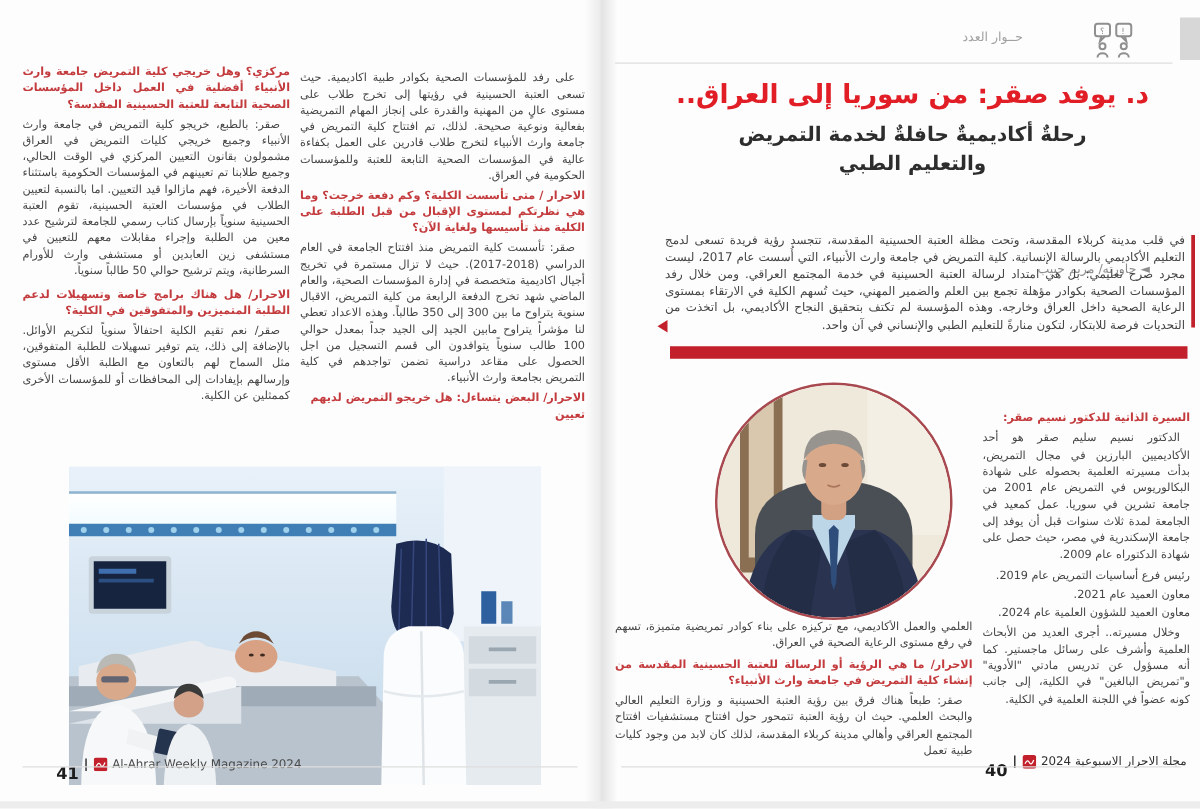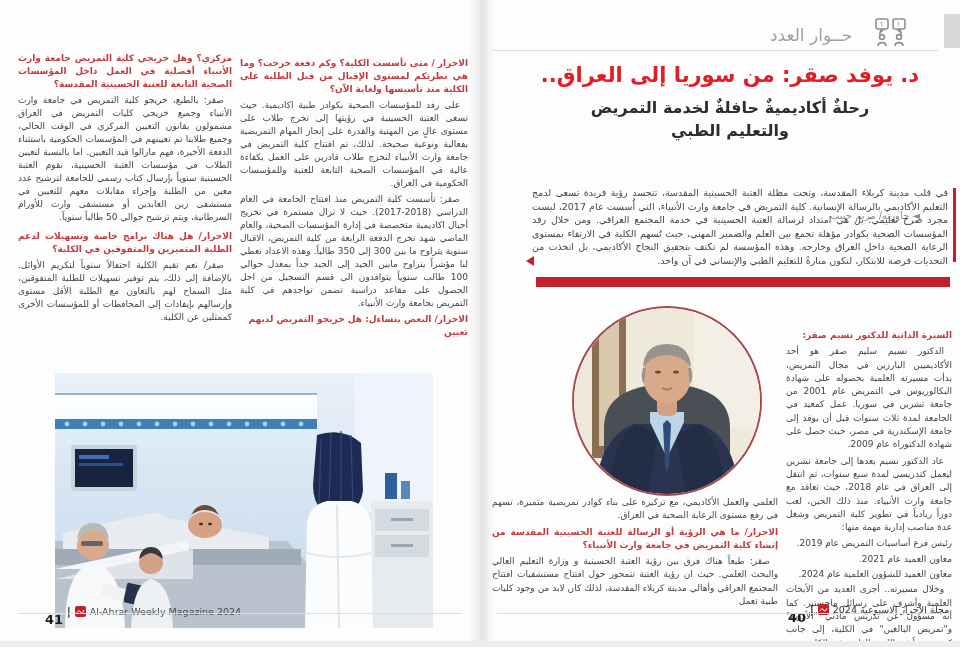--- a/index.html
+++ b/index.html
@@ -11,21 +11,21 @@
   .bodytxt{font-size:9px;line-height:13px;color:#454545;overflow:hidden;}
   .q{color:#c43b3e;font-weight:bold;}
   .red{color:#c43b3e;}
   .p{margin:0 0 3px 0;text-indent:8px;}
   .p.noind{text-indent:0;}
   .gutter{left:468px;top:0;width:26px;height:647px;
           background:linear-gradient(90deg,rgba(0,0,0,0) 0%,rgba(0,0,0,0.07) 45%,rgba(0,0,0,0.10) 52%,rgba(0,0,0,0) 100%);}
   .headline{font-size:21px;font-weight:bold;color:#e11d26;text-align:center;line-height:26px;}
   .subtitle{font-size:16px;font-weight:bold;color:#2d2d2d;text-align:center;line-height:23px;}
   .byline{font-size:10px;color:#8d8d8d;text-align:left;}
-  .section-label{font-size:17px;color:#a0a0a0;letter-spacing:1px;}
+  .section-label{font-size:10px;color:#a0a0a0;letter-spacing:1px;}
   .hr{background:#dedede;height:1px;}
   .redbar{background:#c2202a;}
   .footer{font-size:10px;color:#2f2f2f;display:flex;align-items:center;gap:4px;}
   .pagenum{font-weight:bold;font-size:13px;color:#1d1d1d;margin-top:16px;}
   .logo-box{width:11px;height:11px;display:inline-block;}
   .circle-photo{border-radius:50%;overflow:hidden;border:2px solid #a8494f;box-shadow:0 0 0 2px #fff;}
   .bio-roles{margin:0;padding:0;list-style:none;}
   .bio-roles li{margin:0 0 2px 0;}
   svg{display:block;}
 </style>
@@ -69,21 +69,20 @@
 
   <div class="abs" style="left:953px;top:188px;width:3px;height:74px;background:#c2202a;"></div>
   <div class="abs rtl bodytxt just" style="left:532px;top:186px;width:416px;height:82px;font-size:9.5px;line-height:13.6px;">في قلب مدينة كربلاء المقدسة، وتحت مظلة العتبة الحسينية المقدسة، تتجسد رؤية فريدة تسعى لدمج التعليم الأكاديمي بالرسالة الإنسانية. كلية التمريض في جامعة وارث الأنبياء، التي أُسست عام 2017، ليست مجرد صرح تعليمي؛ بل هي امتداد لرسالة العتبة الحسينية في خدمة المجتمع العراقي. ومن خلال رفد المؤسسات الصحية بكوادر مؤهلة تجمع بين العلم والضمير المهني، حيث تُسهم الكلية في الارتقاء بمستوى الرعاية الصحية داخل العراق وخارجه. وهذه المؤسسة لم تكتف بتحقيق النجاح الأكاديمي، بل اتخذت من التحديات فرصة للابتكار، لتكون منارةً للتعليم الطبي والإنساني في آن واحد.</div>
   <div class="abs" style="left:526px;top:256px;width:0;height:0;border-top:5px solid transparent;border-bottom:5px solid transparent;border-right:8px solid #c2202a;"></div>
 
   <div class="abs redbar" style="left:536px;top:277px;width:414px;height:10px;"></div>
 
   <div class="abs rtl bodytxt" style="left:786px;top:297px;width:166px;height:312px;line-height:13.3px;margin-top:32px;">
     <div class="q" style="margin-bottom:3px;">السيرة الذاتية للدكتور نسيم صقر:</div>
     <p class="p just">الدكتور نسيم سليم صقر هو أحد الأكاديميين البارزين في مجال التمريض، بدأت مسيرته العلمية بحصوله على شهادة البكالوريوس في التمريض عام 2001 من جامعة تشرين في سوريا. عمل كمعيد في الجامعة لمدة ثلاث سنوات قبل أن يوفد إلى جامعة الإسكندرية في مصر، حيث حصل على شهادة الدكتوراه عام 2009.</p>
-    <p class="p just">عاد الدكتور نسيم بعدها إلى جامعة تشرين ليعمل كتدريسي لمدة سبع سنوات، ثم انتقل إلى العراق في عام 2018، حيث تعاقد مع جامعة وارث الأنبياء. منذ ذلك الحين، لعب دوراً ريادياً في تطوير كلية التمريض وشغل عدة مناصب إدارية مهمة منها:</p>
     <ul class="bio-roles">
       <li>رئيس فرع أساسيات التمريض عام 2019.</li>
       <li>معاون العميد عام 2021.</li>
       <li>معاون العميد للشؤون العلمية عام 2024.</li>
     </ul>
     <p class="p just">وخلال مسيرته.. أجرى العديد من الأبحاث العلمية وأشرف على رسائل ماجستير. كما أنه مسؤول عن تدريس مادتي "الأدوية" و"تمريض البالغين" في الكلية، إلى جانب كونه عضواً في اللجنة العلمية في الكلية.</p>
 
   </div>
 
   <div class="abs circle-photo" style="left:572px;top:306px;width:186px;height:186px;">
@@ -135,22 +134,22 @@
       <svg width="11" height="11" viewBox="0 0 11 11">
           <rect width="11" height="11" rx="2" fill="#c2202a"></rect>
           <path d="M2 7 Q4 3 5.5 6 Q7 9 9 4" stroke="#fff" stroke-width="1" fill="none"></path>
         </svg>
     </span>
     <span class="rtl" style="font-size:9.5px;">مجلة الاحرار الاسبوعية 2024</span>
   </div>
   <div class="abs hr" style="left:497px;top:613px;width:448px;"></div>
 
   <div class="abs rtl bodytxt" style="left:240px;top:57px;width:228px;height:306px;">
+    <p class="p just">على رفد للمؤسسات الصحية بكوادر طبية اكاديمية. حيث تسعى العتبة الحسينية في رؤيتها إلى تخرج طلاب على مستوى عالٍ من المهنية والقدرة على إنجاز المهام التمريضية بفعالية ونوعية صحيحة. لذلك، تم افتتاح كلية التمريض في جامعة وارث الأنبياء لتخرج طلاب قادرين على العمل بكفاءة عالية في المؤسسات الصحية التابعة للعتبة وللمؤسسات الحكومية في العراق.</p>
     <p class="p noind q just">الاحرار / متى تأسست الكلية؟ وكم دفعة خرجت؟ وما هي نظرتكم لمستوى الإقبال من قبل الطلبة على الكلية منذ تأسيسها ولغاية الآن؟</p>
-    <p class="p just">على رفد للمؤسسات الصحية بكوادر طبية اكاديمية. حيث تسعى العتبة الحسينية في رؤيتها إلى تخرج طلاب على مستوى عالٍ من المهنية والقدرة على إنجاز المهام التمريضية بفعالية ونوعية صحيحة. لذلك، تم افتتاح كلية التمريض في جامعة وارث الأنبياء لتخرج طلاب قادرين على العمل بكفاءة عالية في المؤسسات الصحية التابعة للعتبة وللمؤسسات الحكومية في العراق.</p>
     <p class="p just">صقر: تأسست كلية التمريض منذ افتتاح الجامعة في العام الدراسي (2018-2017). حيث لا تزال مستمرة في تخريج أجيال اكاديمية متخصصة في إدارة المؤسسات الصحية، والعام الماضي شهد تخرج الدفعة الرابعة من كلية التمريض، الاقبال سنوية يتراوح ما بين 300 إلى 350 طالباً. وهذه الاعداد تعطي لنا مؤشراً يتراوح مابين الجيد إلى الجيد جداً بمعدل حوالي 100 طالب سنوياً يتوافدون الى قسم التسجيل من اجل الحصول على مقاعد دراسية تضمن تواجدهم في كلية التمريض بجامعة وارث الأنبياء.</p>
     <p class="p noind q">الاحرار/ البعض يتساءل: هل خريجو التمريض لديهم تعيين</p>
   </div>
 
   <div class="abs rtl bodytxt" style="left:18px;top:52px;width:214px;height:312px;">
     <p class="p noind q just">مركزي؟ وهل خريجي كلية التمريض جامعة وارث الأنبياء أفضلية في العمل داخل المؤسسات الصحية التابعة للعتبة الحسينية المقدسة؟</p>
     <p class="p just">صقر: بالطبع، خريجو كلية التمريض في جامعة وارث الأنبياء وجميع خريجي كليات التمريض في العراق مشمولون بقانون التعيين المركزي في الوقت الحالي، وجميع طلابنا تم تعيينهم في المؤسسات الحكومية باستثناء الدفعة الأخيرة، فهم مازالوا قيد التعيين. اما بالنسبة لتعيين الطلاب في مؤسسات العتبة الحسينية، تقوم العتبة الحسينية سنوياً بإرسال كتاب رسمي للجامعة لترشيح عدد معين من الطلبة وإجراء مقابلات معهم للتعيين في مستشفى زين العابدين أو مستشفى وارث للأورام السرطانية، ويتم ترشيح حوالي 50 طالباً سنوياً.</p>
     <p class="p noind q just" style="margin-top:6px;">الاحرار/ هل هناك برامج خاصة وتسهيلات لدعم الطلبة المتميزين والمتفوقين في الكلية؟</p>
     <p class="p just">صقر/ نعم تقيم الكلية احتفالاً سنوياً لتكريم الأوائل. بالإضافة إلى ذلك، يتم توفير تسهيلات للطلبة المتفوقين، مثل السماح لهم بالتعاون مع الطلبة الأقل مستوى وإرسالهم بإيفادات إلى المحافظات أو للمؤسسات الأخرى كممثلين عن الكلية.</p>
   </div>

